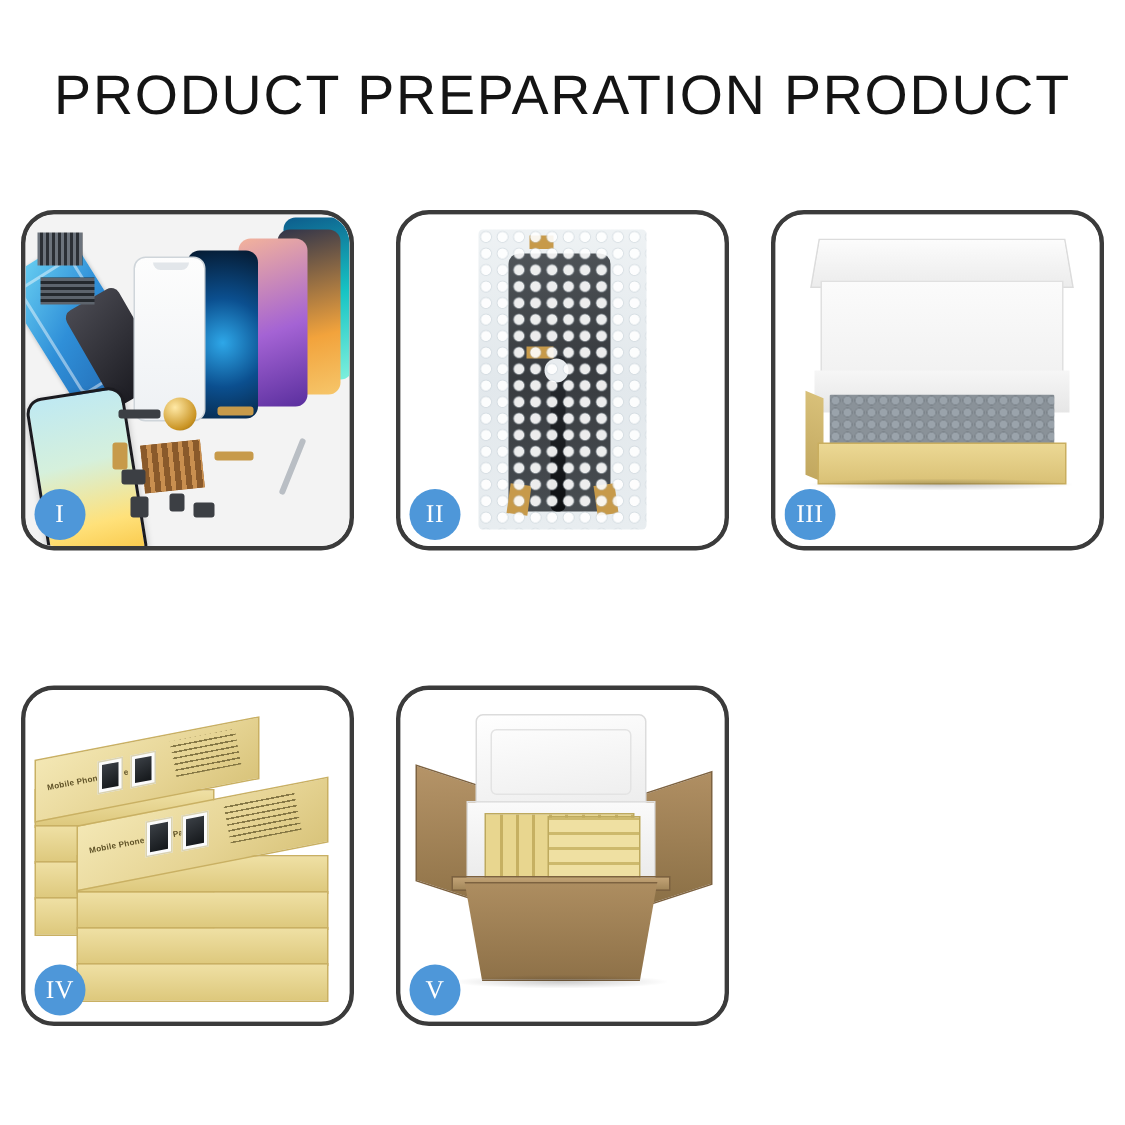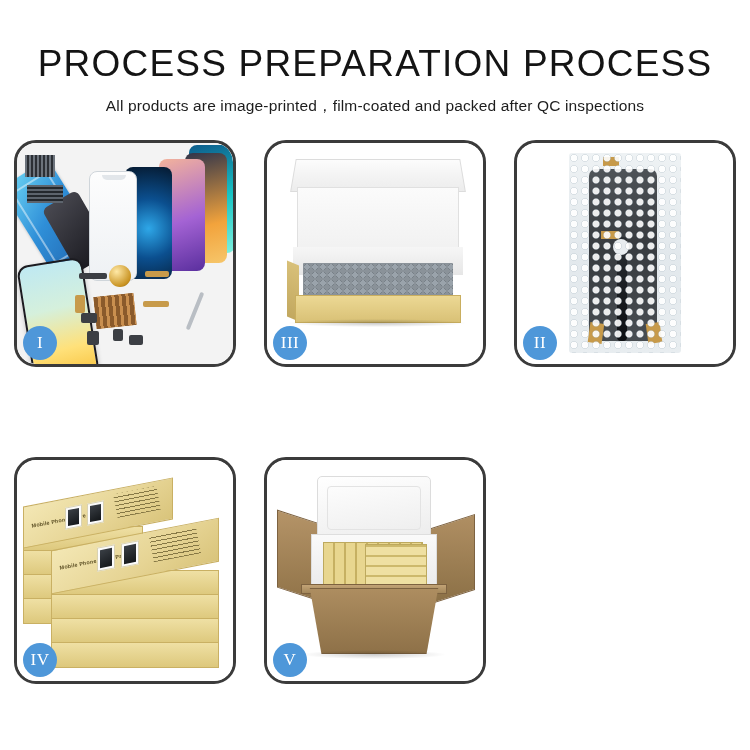--- a/index.html
+++ b/index.html
@@ -327,22 +327,21 @@
     position:absolute; left:24px; top:182px; width:172px; height:9px;
     background: radial-gradient(ellipse at center, rgba(0,0,0,.18), transparent 74%);
   }
 </style>
 </head>
 <body>
 
 <div class="page">
 
   <div class="header">
-    <div class="title">PROCESS PREPARATION PROCESS</div>
-    <div class="subtitle">All products are image-printed，film-coated and packed after QC inspections</div>
+    <div class="title">PRODUCT PREPARATION PRODUCT</div>
   </div>
 
   <div class="grid">
 
     <div class="card">
       <div class="card-inner p1">
         <span class="ph ph-blue-film"></span>
         <span class="ph ph-dark-sm"></span>
         <span class="ph ph-teal"></span>
         <span class="ph ph-orange"></span>
@@ -362,48 +361,48 @@
         <span class="flex-strip" style="left:128px;top:128px;width:24px;height:6px;"></span>
         <span class="flex-strip" style="left:126px;top:158px;width:26px;height:6px;"></span>
         <span class="flex-strip" style="left:58px;top:152px;width:10px;height:18px;"></span>
         <div class="badge">
           <span>I</span>
         </div>
       </div>
     </div>
 
     <div class="card">
+      <div class="card-inner p2">
+        <div class="bag">
+          <span class="screen"></span>
+          <span class="cable"></span>
+          <span class="cam"></span>
+          <span class="flex-top"></span>
+          <span class="flex-mid"></span>
+          <span class="flex-l"></span>
+          <span class="flex-r"></span>
+          <span class="bubbles"></span>
+        </div>
+        <div class="badge">
+          <span>II</span>
+        </div>
+      </div>
+    </div>
+
+    <div class="card">
       <div class="card-inner p3">
         <span class="b3-lid"></span>
         <span class="b3-lid-face"></span>
         <span class="b3-inner-foam"></span>
         <span class="b3-bubbles"></span>
         <span class="b3-side"></span>
         <span class="b3-front"></span>
         <span class="b3-shadow"></span>
         <div class="badge">
           <span>III</span>
-        </div>
-      </div>
-    </div>
-
-    <div class="card">
-      <div class="card-inner p2">
-        <div class="bag">
-          <span class="screen"></span>
-          <span class="cable"></span>
-          <span class="cam"></span>
-          <span class="flex-top"></span>
-          <span class="flex-mid"></span>
-          <span class="flex-l"></span>
-          <span class="flex-r"></span>
-          <span class="bubbles"></span>
-        </div>
-        <div class="badge">
-          <span>II</span>
         </div>
       </div>
     </div>
 
     <div class="card">
       <div class="card-inner p4">
         <div class="stack">
 
           <span class="sb" style="left:2px;top:48px;width:120px;"></span>
           <span class="sb" style="left:2px;top:72px;width:120px;"></span>

